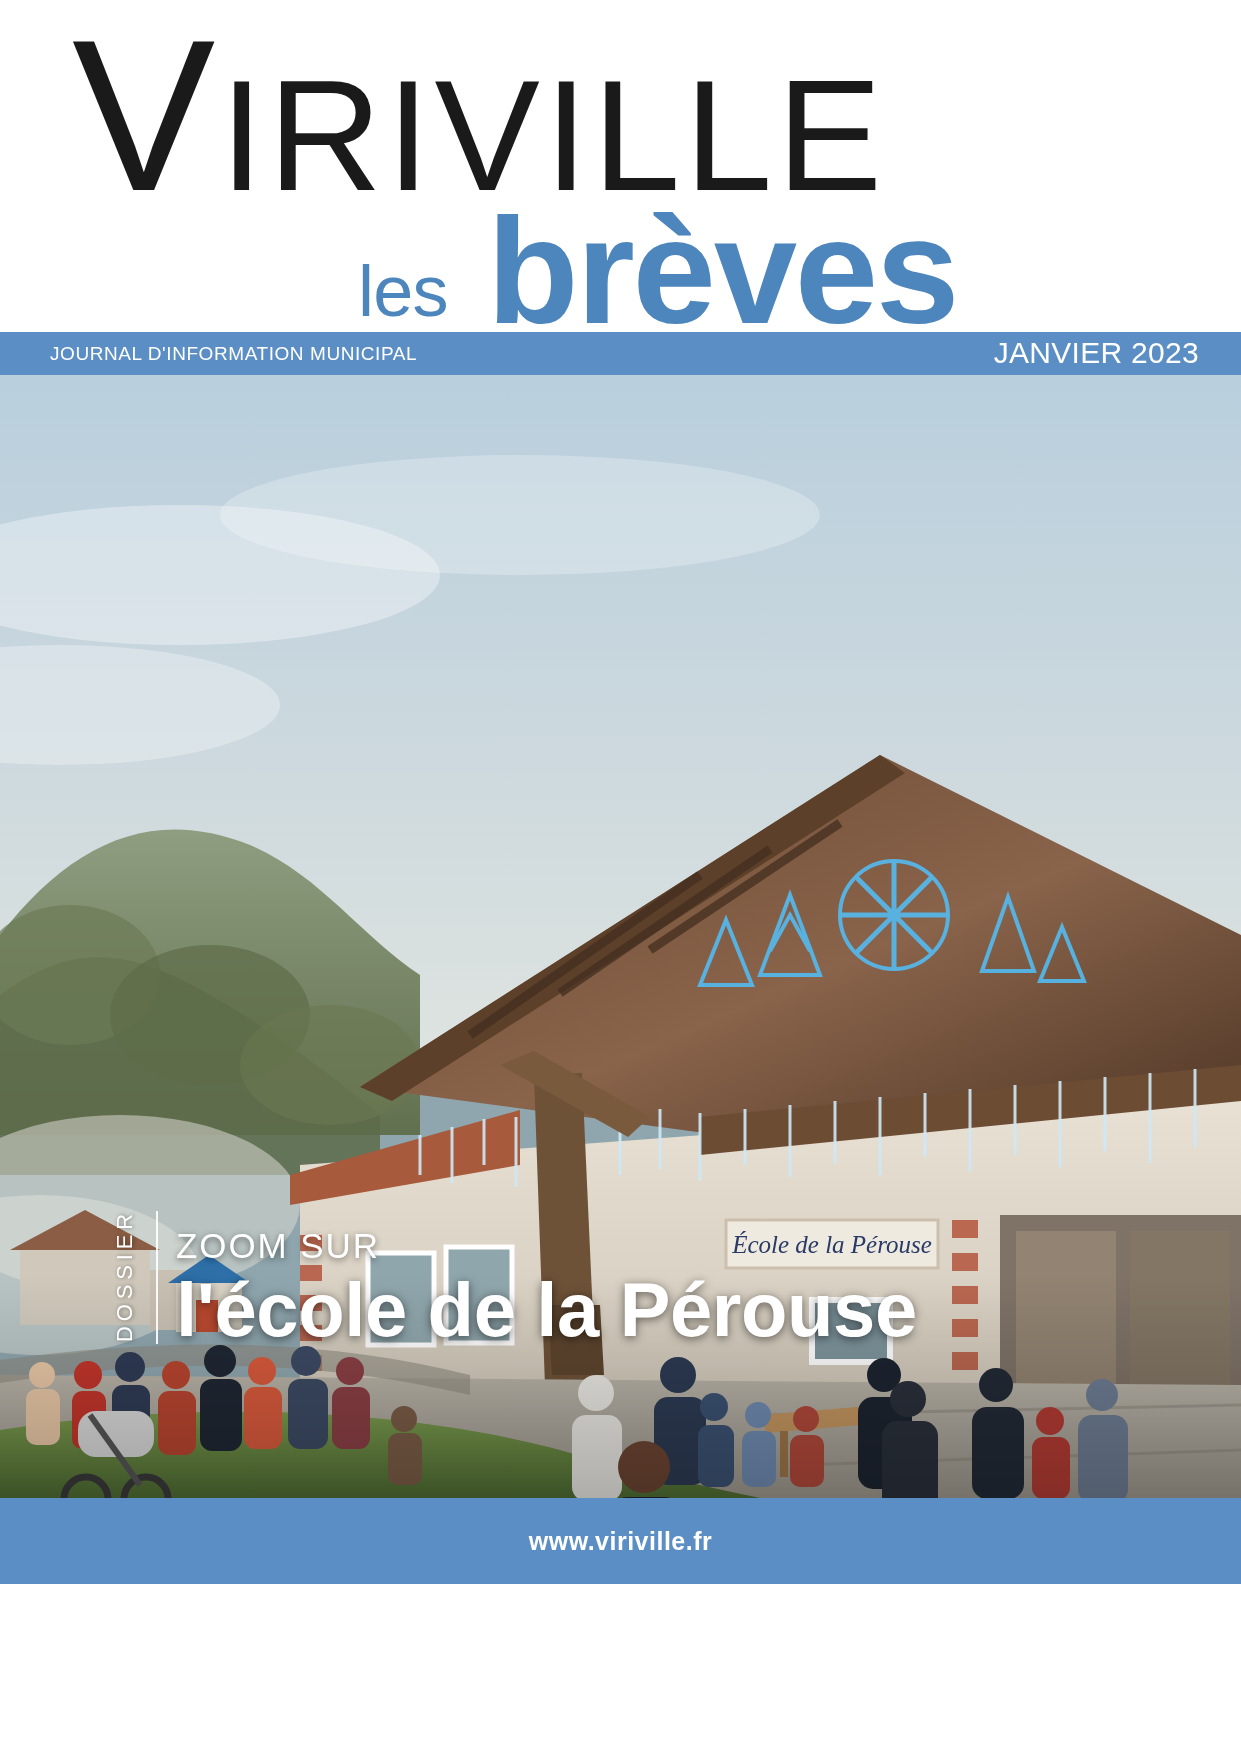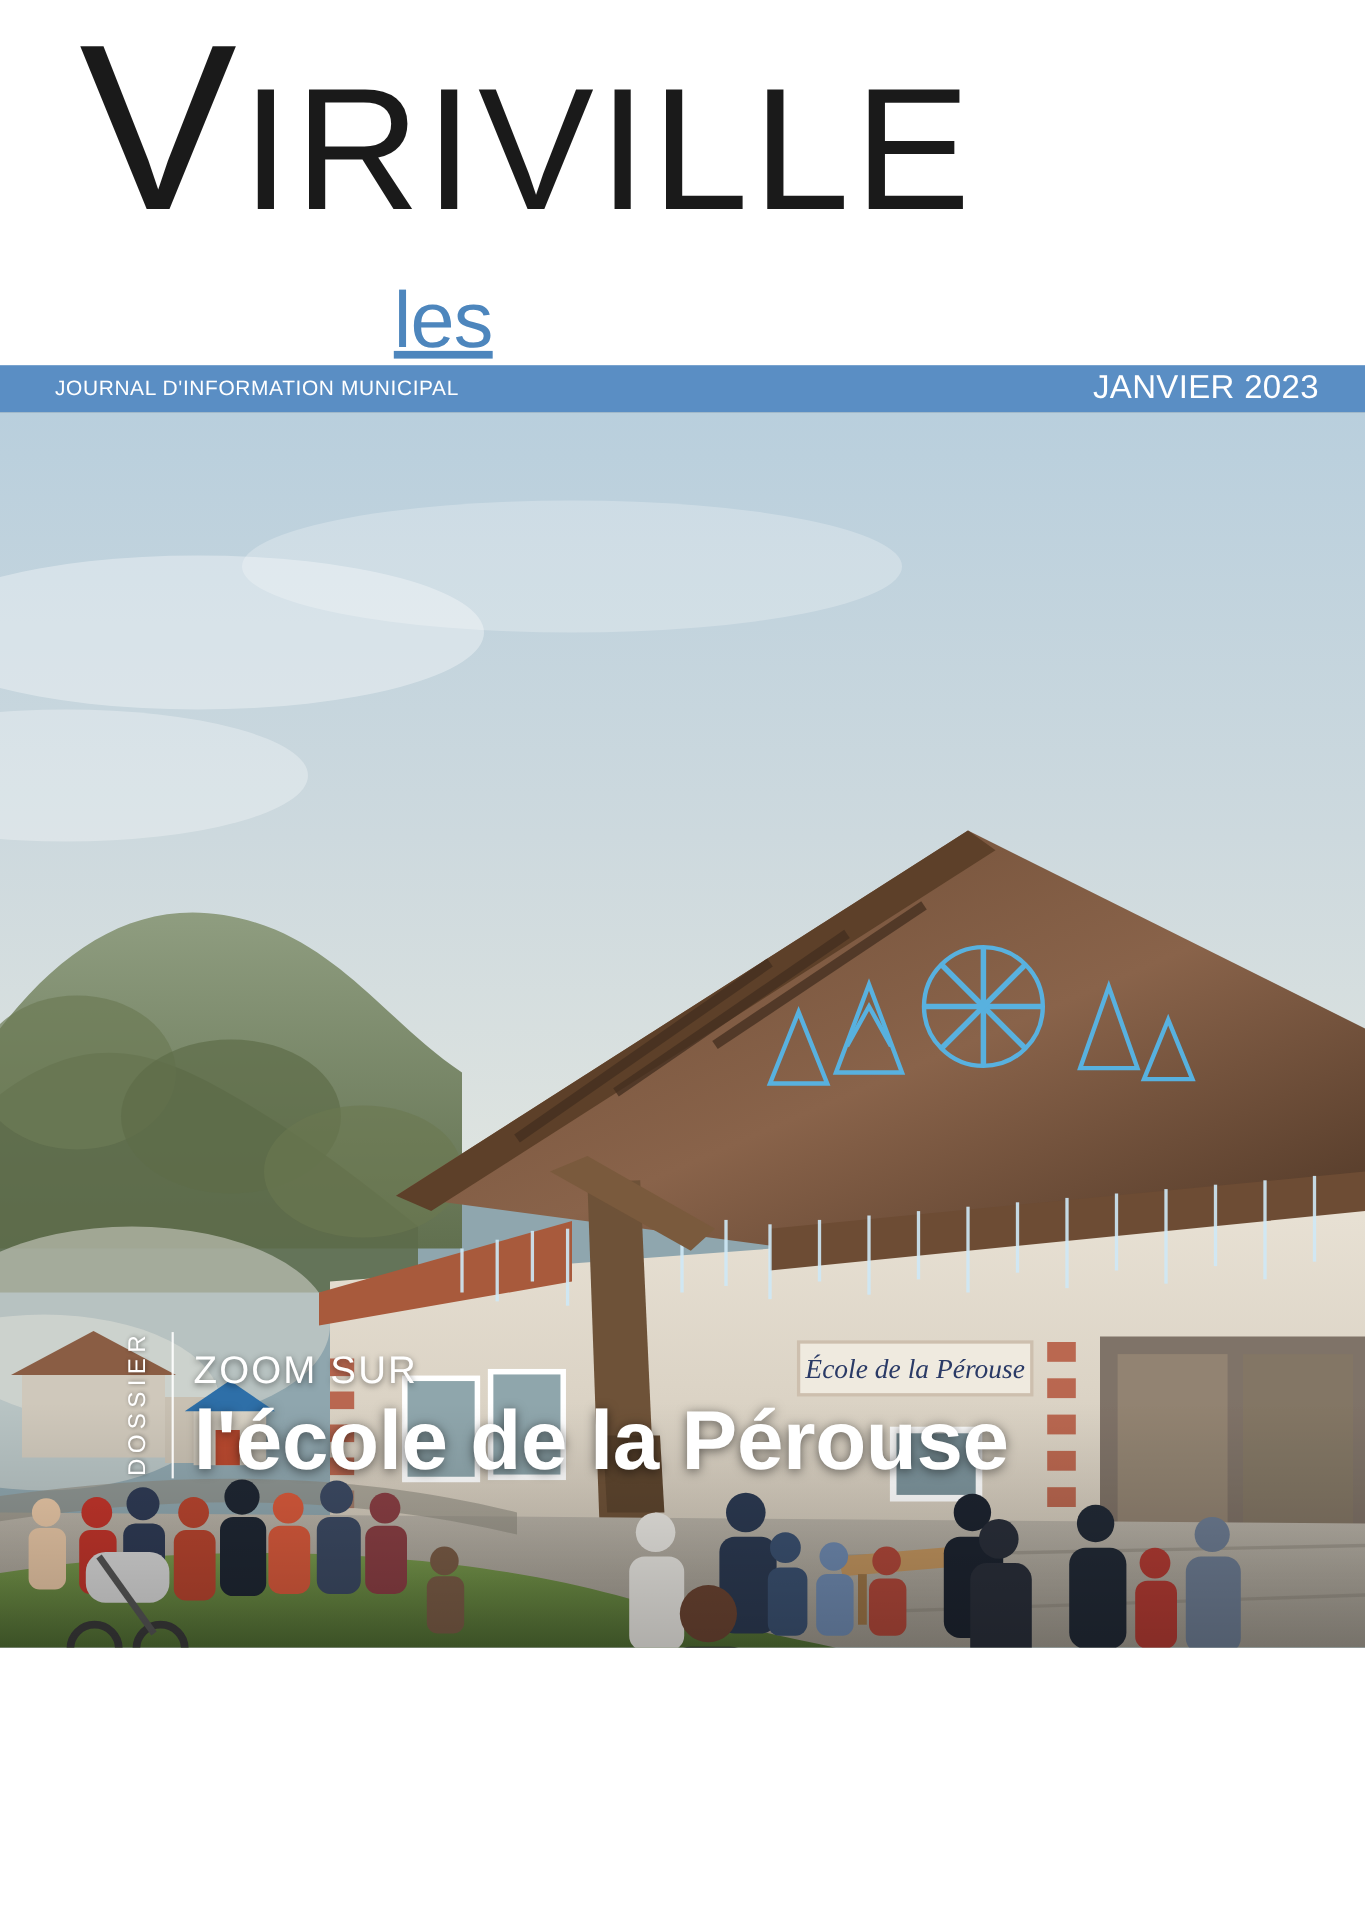--- a/index.html
+++ b/index.html
@@ -44,21 +44,20 @@
     font-size: 158px;
   }
   .brand-les {
     position: absolute;
     left: 358px;
     top: 250px;
     font-size: 72px;
     font-weight: 300;
     color: #4d86bd;
     letter-spacing: -0.01em;
-    text-decoration: underline;
   }
   .brand-breves {
     position: absolute;
     left: 487px;
     top: 196px;
     font-size: 150px;
     font-weight: 700;
     color: #4d86bd;
     letter-spacing: -0.015em;
     line-height: 1;
@@ -171,20 +170,21 @@
 </head>
 <body>
 
 <div class="page">
 
   <div class="masthead">
     <div class="masthead-title">
       <span class="cap">V</span><span class="small">IRIVILLE</span>
     </div>
     <div class="brand-les">les</div>
+    <div class="brand-breves">brèves</div>
   </div>
 
   <div class="bluebar">
     <div class="subtitle">JOURNAL D'INFORMATION MUNICIPAL</div>
     <div class="issue-date">JANVIER 2023</div>
   </div>
 
   <div class="cover">
     <svg width="1241" height="1123" viewBox="0 0 1241 1123" aria-hidden="true">
       <defs>
@@ -454,14 +454,17 @@
     <div class="headline-wrap">
       <div class="dossier">DOSSIER</div>
       <div class="rule"></div>
       <div class="headline-text">
         <div class="kicker">ZOOM SUR</div>
         <div class="headline">l'école de la Pérouse</div>
       </div>
     </div>
   </div>
 
+  <div class="footer">
+    <span class="url">www.viriville.fr</span>
+  </div>
 
 </div>
 
 </body></html>

